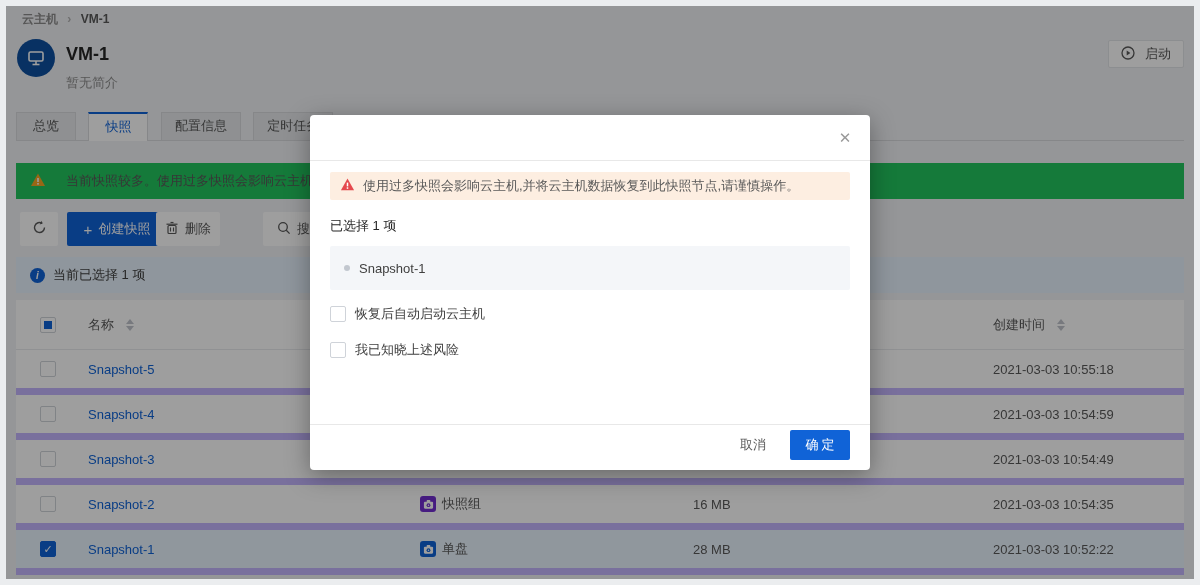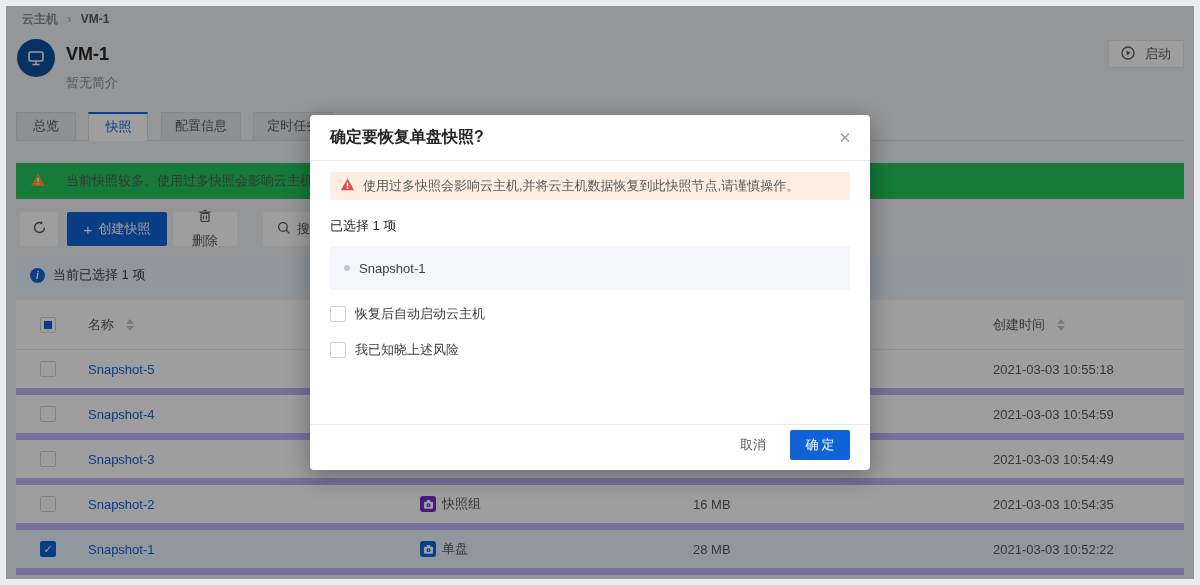--- a/index.html
+++ b/index.html
@@ -26,21 +26,21 @@
   .tab.active { background:#fff; border-top:2px solid #1063d7; color:#1063d7; height:29px; }
 
   
   .warnbar { position:absolute; left:10px; top:157px; width:1168px; height:36px; background:#22c55e; display:flex; align-items:center; padding:0 14px; gap:20px; font-size:13px; color:#595959; white-space:nowrap; overflow:hidden;text-align:right; }
 
   
   .toolbar { position:absolute; left:0; top:206px; width:100%; height:34px; }
   .tbtn { position:absolute; height:34px; border:none; border-radius:2px; display:flex; align-items:center; justify-content:center; gap:6px; font-size:13px; cursor:pointer; background:#fff; color:#595959; }
   .tbtn.refresh { left:14px; width:38px; }
   .tbtn.primary { left:61px; width:100px; background:#1063d7; color:#fff; }
-  .tbtn.del { left:167px; width:64px;flex-direction:column; }
+  .tbtn.del { left:150px; width:64px; }
   .tbtn.search { left:257px; width:74px; }
   .plus { font-size:15px; line-height:1; }
 
   
   .infobar { position:absolute; left:10px; top:251px; width:1168px; height:36px; background:#e7f2fd; display:flex; align-items:center; padding:0 14px; gap:8px; font-size:13px; color:#404040; }
   .info-i { width:15px; height:15px; border-radius:50%; background:#1063d7; color:#fff; font-size:10px; font-style:italic; font-weight:bold; display:flex; align-items:center; justify-content:center; }
 
   
   .table { position:absolute; left:10px; top:294px; width:1168px; background:#fff; }
   .thead { position:relative; height:50px; border-bottom:1px solid #e8eaed; }
@@ -258,21 +258,20 @@
       </span>
       <span class="cell c-size">28 MB</span>
       <span class="cell c-created">2021-03-03 10:52:22</span>
     </div>
   </div>
 
   <div class="overlay"></div>
 
   <div class="modal">
     <div class="m-head">
-      <span>确定要恢复单盘快照?</span>
       <span class="m-close">✕</span>
     </div>
     <div class="m-alert">
       <span><svg width="15" height="15" viewBox="0 0 16 16">
             <path d="M8 1.5 L15 14 H1 Z" fill="#e5484d"></path>
             <rect x="7.2" y="6" width="1.6" height="4" fill="#fff"></rect>
             <rect x="7.2" y="11" width="1.6" height="1.6" fill="#fff"></rect>
           </svg></span>
       <span>使用过多快照会影响云主机,并将云主机数据恢复到此快照节点,请谨慎操作。</span>
     </div>

